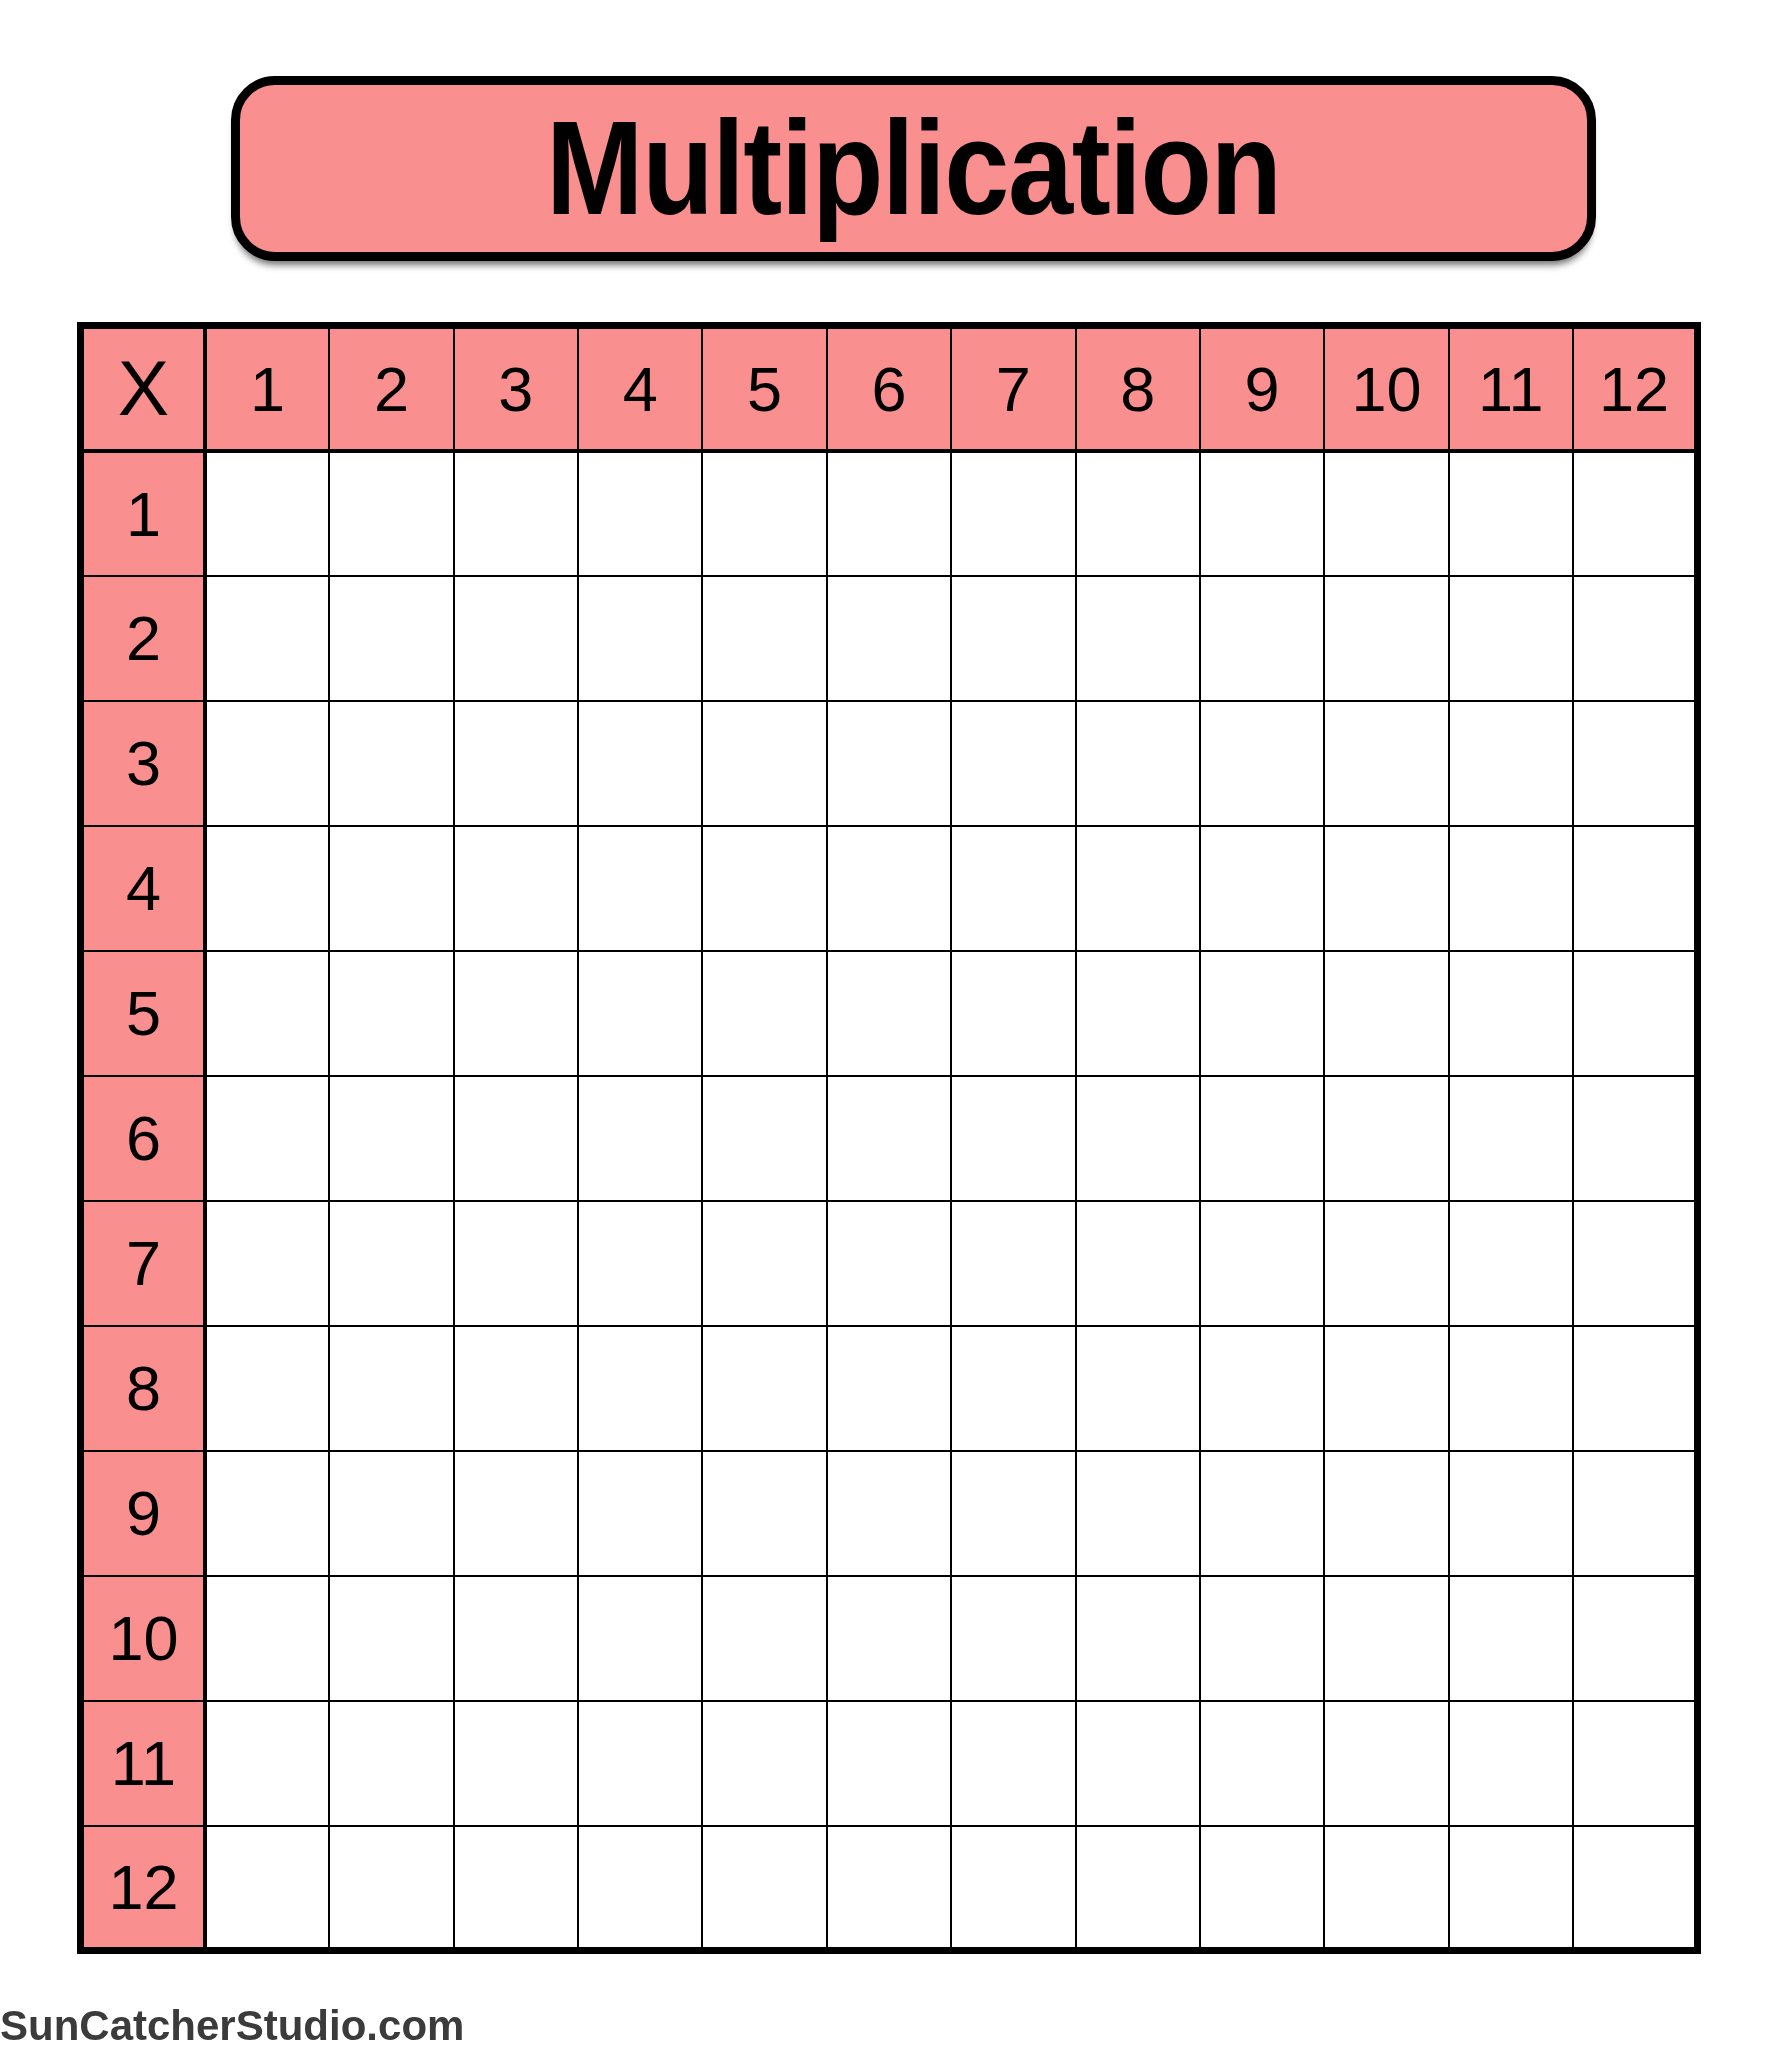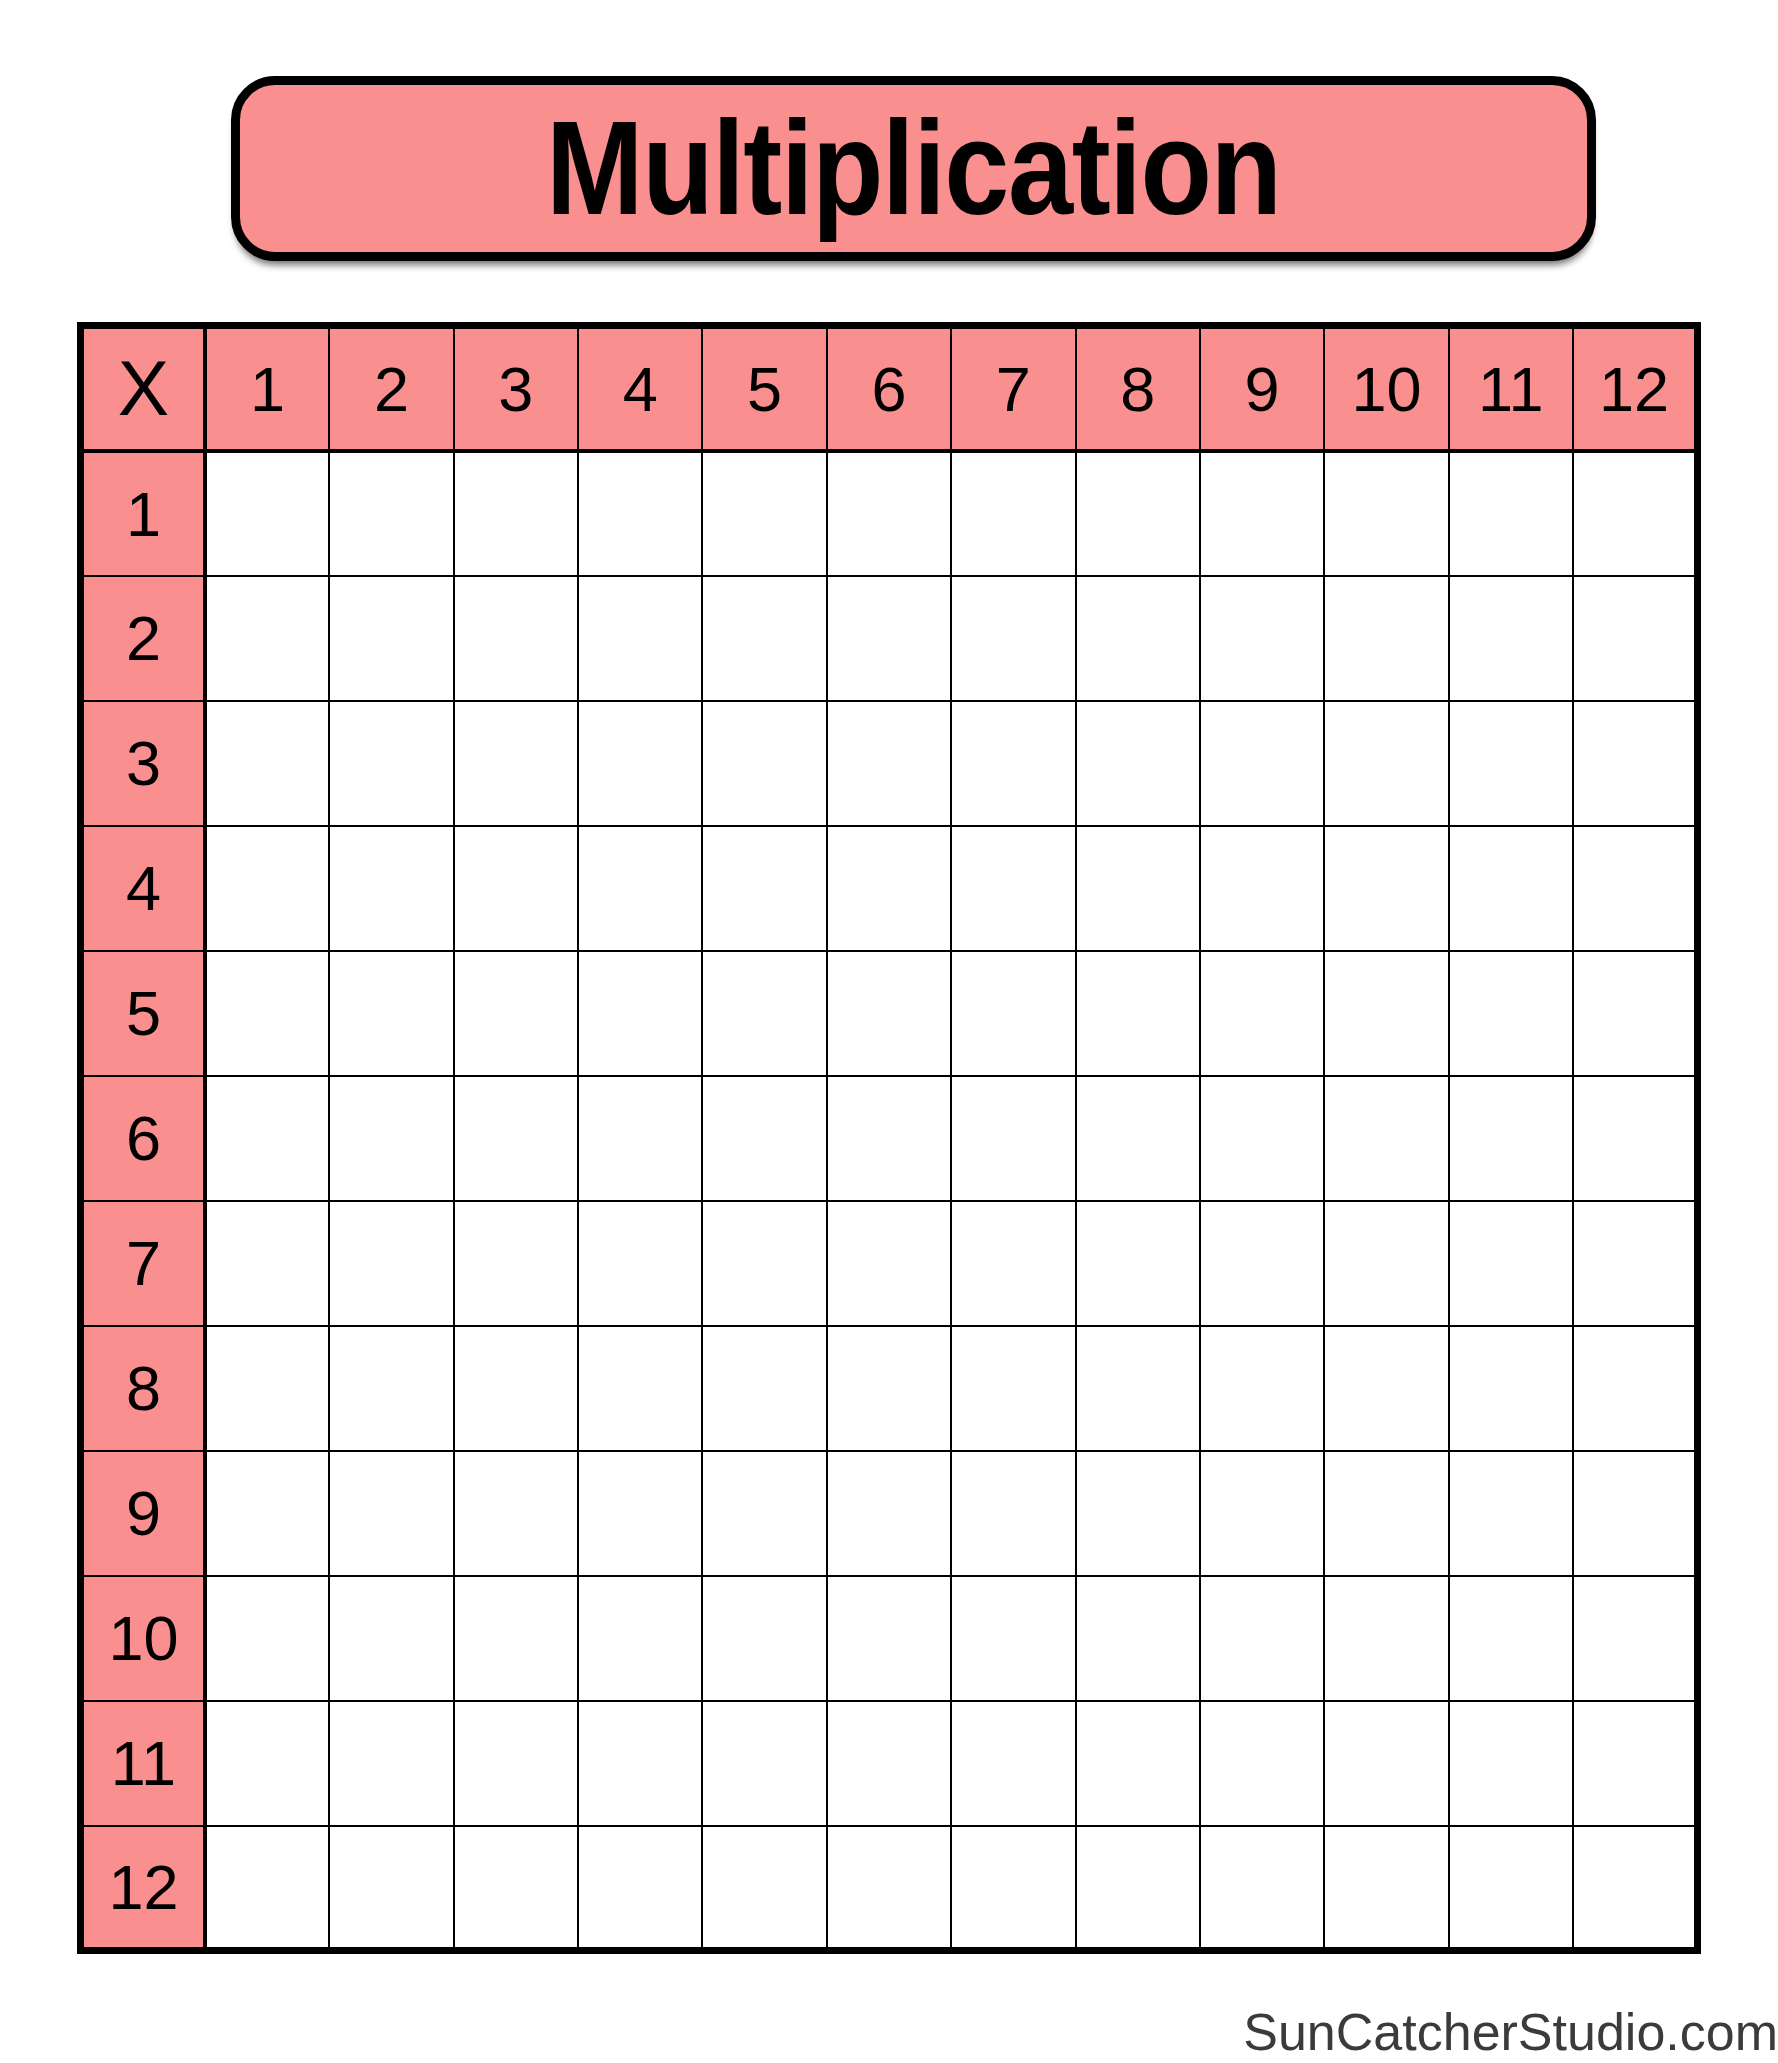--- a/index.html
+++ b/index.html
@@ -76,24 +76,25 @@
     background: var(--accent);
     border-right: 4.8px solid var(--line);
     font-size: 63px;
   }
   .grid-table td.answer-cell { background: var(--cell-bg); }
   .footer {
     position: absolute;
     left: 0;
     top: 2001px;
     width: 100%;
-    text-align: right;
-    font-size: 52px;
+    text-align: left;
+    font-size: 42px;
     line-height: 1.2;
     color: var(--footer-ink);
+    font-weight: bold;
   }
 </style>
 </head>
 <body>
 
 <div class="page">
 
   <div class="title-box">
     <div class="title-text">Multiplication</div>
   </div>

